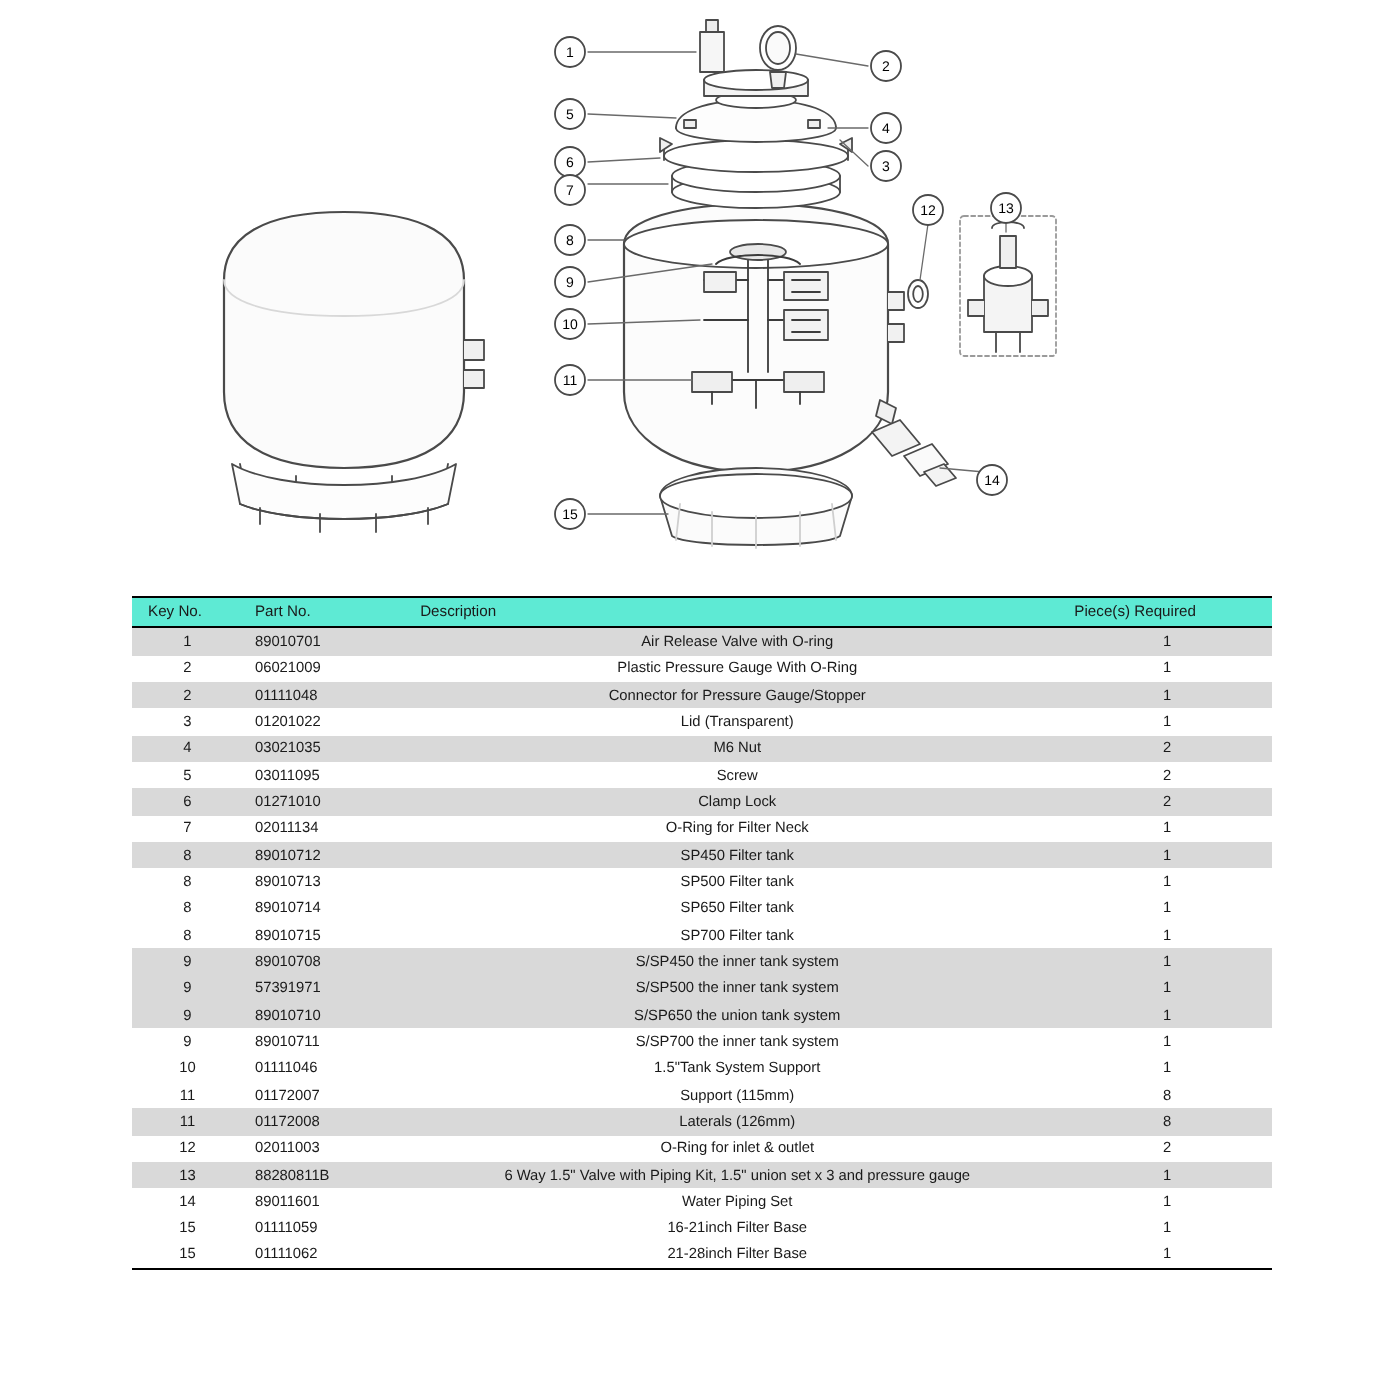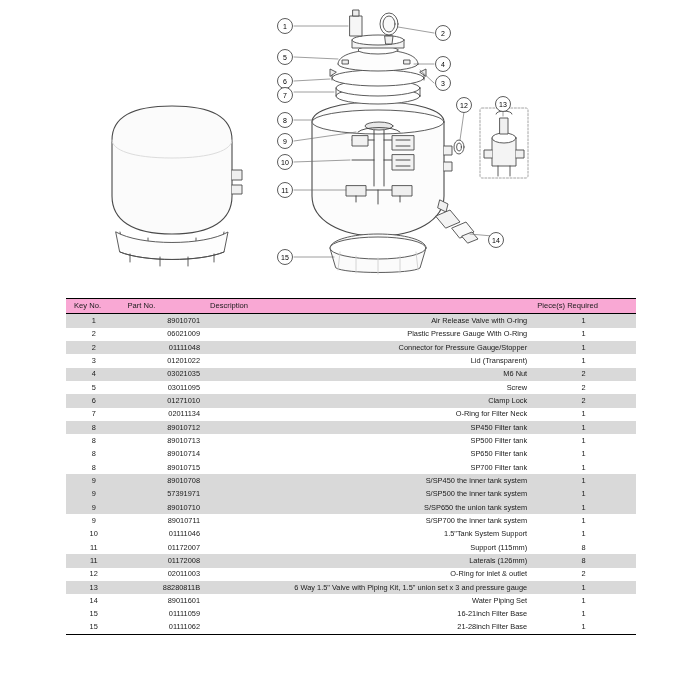--- a/index.html
+++ b/index.html
@@ -45,38 +45,38 @@
     font-size: 7.4px;
     line-height: 1.1;
   }
   table.parts thead th {
     font-weight: normal;
     font-size: 7.6px;
     text-align: left;
     padding: 3px 4px 3px 4px;
     border-top: 1px solid #000;
     border-bottom: 1px solid #000;
-    background: #f9a8d4;
+    background: #5eead4;
     white-space: nowrap;
   }
   table.parts tbody td {
     padding: 2.6px 4px 2.6px 4px;
     border: none;
     white-space: nowrap;
     vertical-align: middle;
   }
   table.parts tbody tr.shaded td {
     background: #d9d9d9;
   }
   table.parts tbody tr.plain td {
     background: #ffffff;
   }
   .col-key   { width: 46px;  text-align: center; }
-  .col-part  { width: 78px;  text-align: right; padding-left: 6px !important; }
-  .col-desc  { width: 330px; text-align: right; padding-left: 6px !important; }
+  .col-part  { width: 78px;  text-align: left; padding-left: 6px !important; }
+  .col-desc  { width: 330px; text-align: center; padding-left: 6px !important; }
   .col-pcs   { width: 100px; text-align: center; }
   thead .col-key  { text-align: left; padding-left: 8px !important; }
   thead .col-pcs  { text-align: left; padding-left: 6px !important; }
   tbody .col-pcs  { text-align: center; }
   table.parts tbody tr:last-child td {
     border-bottom: 1px solid #000;
   }
 
   
   .callout-text {

